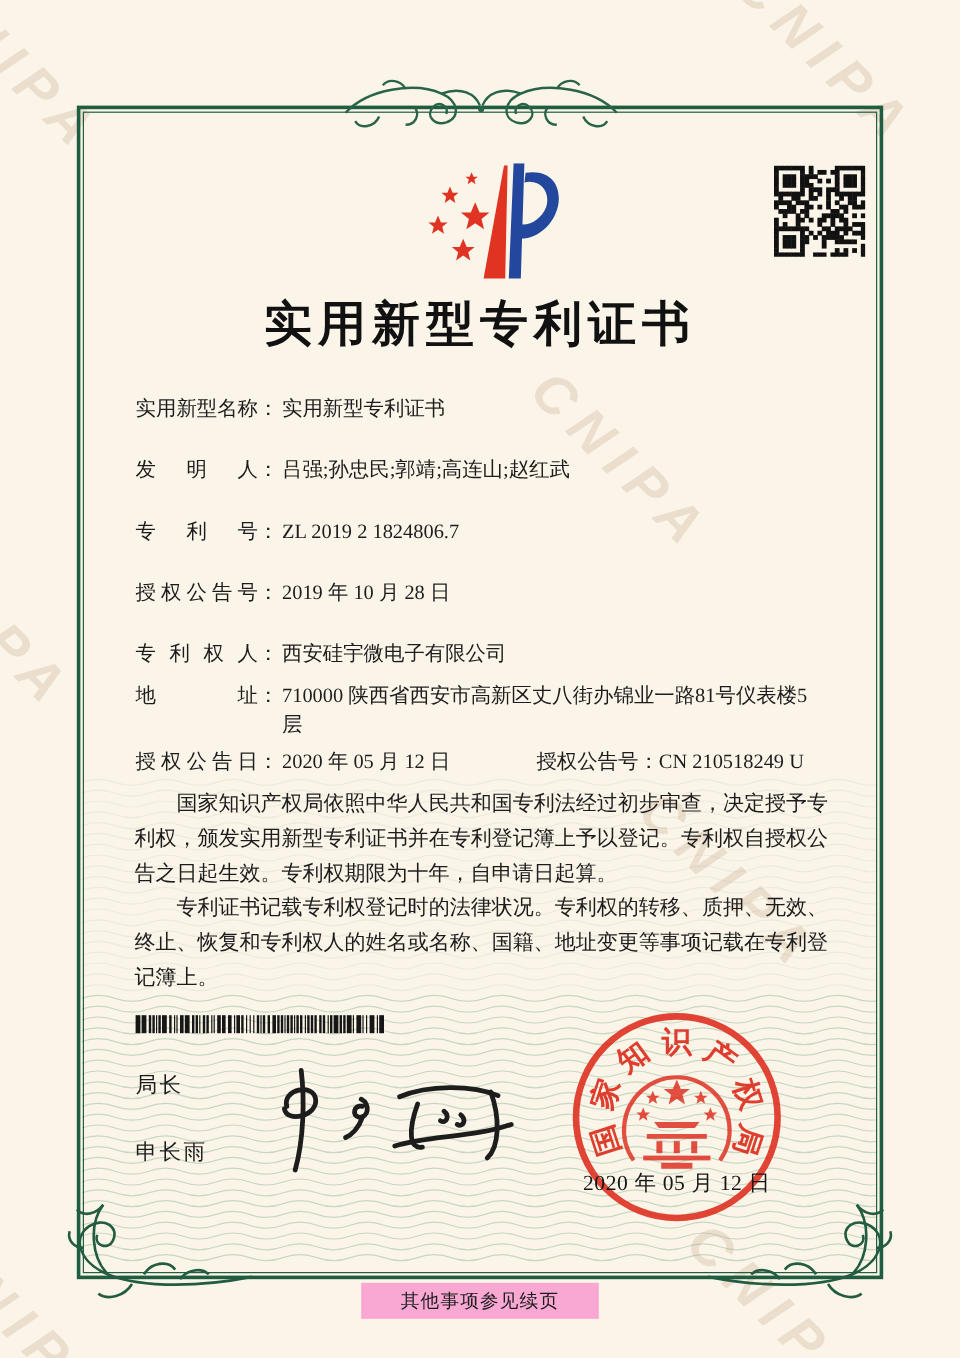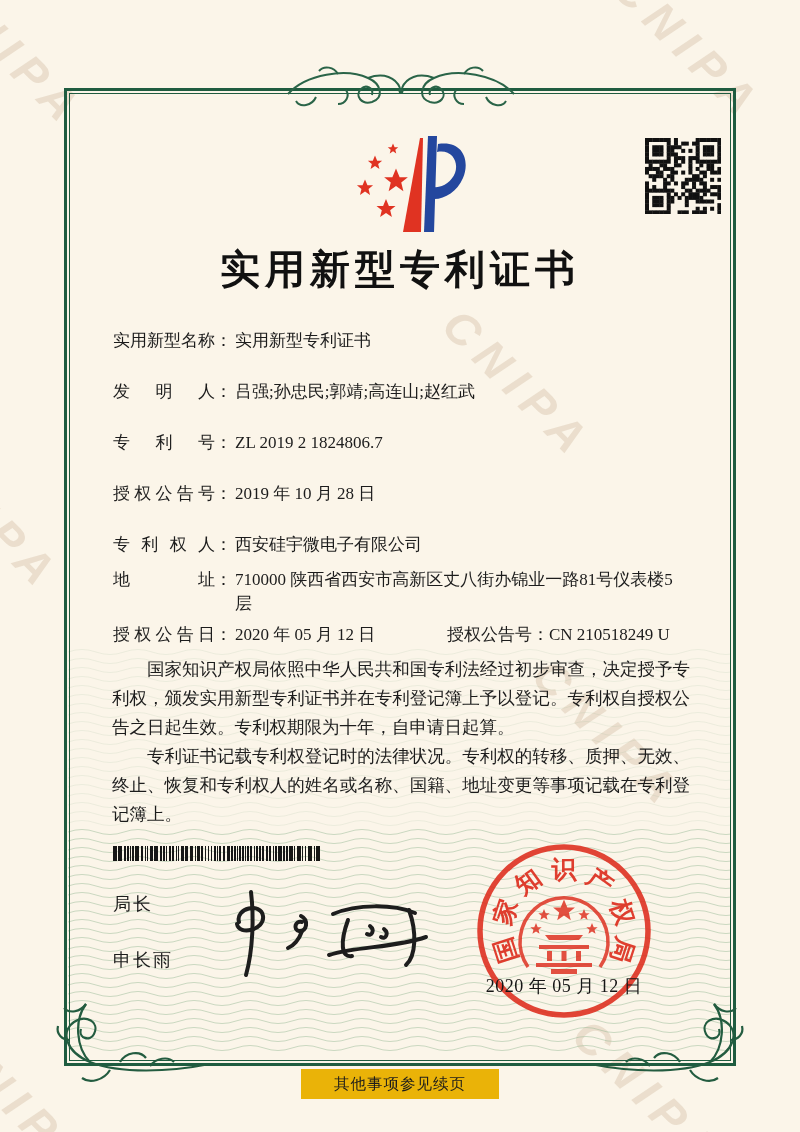--- a/index.html
+++ b/index.html
@@ -48,21 +48,21 @@
   .signer.t1{top:892px}.signer.t2{top:948px}
   .sig{position:absolute;left:205px;top:882px;z-index:2;}
   .seal{position:absolute;left:474px;top:841px;width:180px;height:180px;z-index:3;}
   .sealchar{position:absolute;left:50%;top:50%;width:28px;height:28px;margin:-14px 0 0 -14px;
             text-align:center;font-size:25px;font-weight:bold;color:#dd2b1b;opacity:.9;line-height:28px;}
   .sealdate{position:absolute;left:474px;top:974px;width:180px;text-align:center;font-size:18px;
             color:#161616;z-index:4;letter-spacing:.5px;z-index:4;}
   
   .pagefoot{position:absolute;left:200px;width:400px;top:1030px;text-align:center;font-size:15px;
             letter-spacing:1px;z-index:2;}
-  .note{position:absolute;left:301px;top:1069px;width:198px;height:30px;background:#eab308;
+  .note{position:absolute;left:301px;top:1069px;width:198px;height:30px;background:#f9a8d4;
         display:flex;align-items:center;justify-content:center;font-size:15.5px;letter-spacing:1px;z-index:2;}
 </style>
 </head>
 <body>
 
 <div class="page">
 
   <svg width="0" height="0" style="position:absolute">
     <defs>
       <path id="st" d="M0,-10 L2.9,-3.1 L9.5,-3.1 L4.2,1.2 L5.9,8.1 L0,4 L-5.9,8.1 L-4.2,1.2 L-9.5,-3.1 L-2.9,-3.1 Z"></path>

